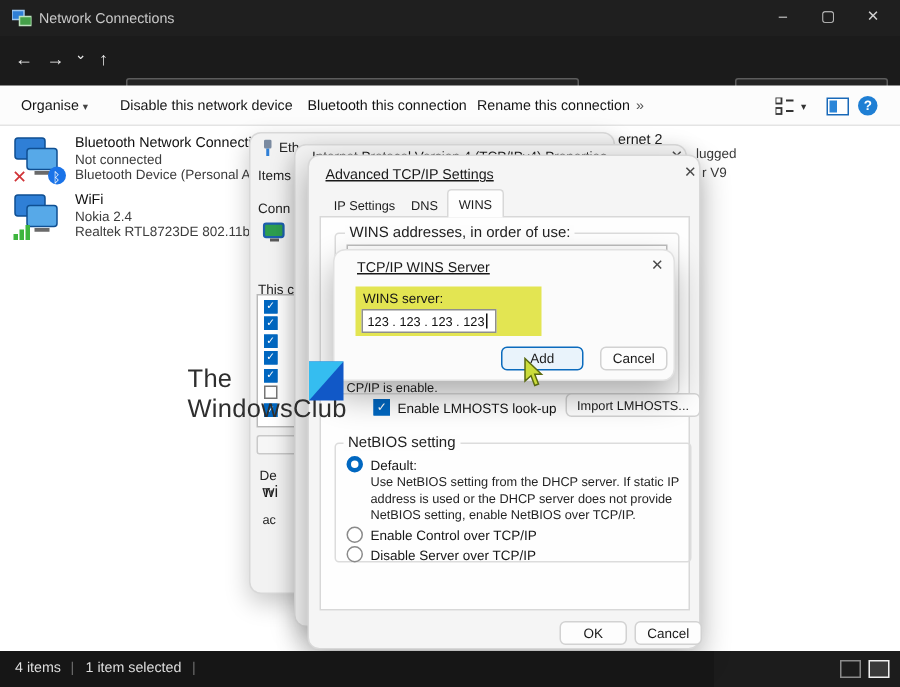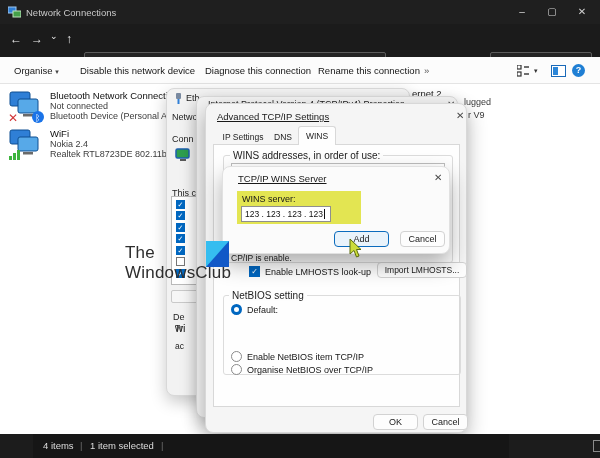--- a/index.html
+++ b/index.html
@@ -66,21 +66,21 @@
   #wins-input { left:18px; top:39px; width:90px; height:16px; background:#fff; border:1px solid #8f8f8f; font-size:8.5px; color:#111; line-height:15px; padding-left:3px; white-space:nowrap; }
   #add-btn { background:#e9f3fb; border:1.5px solid #0b6bbd; }
 
   
   #watermark { z-index:50; }
   .wm-text { font-size:17px; color:#2e2e2e; letter-spacing:.2px; white-space:nowrap; }
   #wm-logo { left:206px; top:241px; width:23px; height:26px; background:#1158c7; }
   #wm-logo::before { content:""; position:absolute; left:0; top:0; border-style:solid; border-width:26px 23px 0 0; border-color:#35bdf0 transparent transparent transparent; }
 
   
-  #statusbar { left:0; top:434px; width:476px; height:24px; background:#161616; z-index:30;margin-left:33px; }
+  #statusbar { left:0; top:434px; width:476px; height:24px; background:#161616; z-index:30; }
   #statusbar span { color:#dedede; font-size:9.5px; }
   .sb-icon { width:14px; height:12px; border:1px solid #8a8a8a; }
   .sb-icon.active { border:1px solid #f0f0f0; background:#3a3a3a; }
 
   svg { display:block; }
 </style>
 </head>
 <body>
 
 <div class="abs" id="titlebar">
@@ -120,21 +120,21 @@
     </svg>
   </div>
 </div>
 
 <div class="abs" id="toolbar">
   <div class="abs titem" style="left:14px">
     <span>Organise</span>
     <span style="font-size:7px;color:#444">▾</span>
   </div>
   <div class="abs titem" style="left:80px">Disable this network device</div>
-  <div class="abs titem" style="left:205px">Diagnose this connection</div>
+  <div class="abs titem" style="left:205px">Bluetooth this connection</div>
   <div class="abs titem" style="left:318px">Rename this connection</div>
   <div class="abs titem" style="left:424px;color:#555">»</div>
 
   <svg class="abs" style="left:517px;top:8px" width="13" height="12" viewBox="0 0 13 12">
     <rect x="0" y="0" width="4" height="4" fill="none" stroke="#333" stroke-width="1.2"></rect>
     <rect x="0" y="7" width="4" height="4" fill="none" stroke="#333" stroke-width="1.2"></rect>
     <line x1="7" y1="2" x2="12" y2="2" stroke="#333" stroke-width="1.4"></line>
     <line x1="7" y1="9" x2="12" y2="9" stroke="#333" stroke-width="1.4"></line>
   </svg>
   <div class="abs" style="left:534px;top:10px;font-size:7px;color:#333">▾</div>
@@ -176,21 +176,21 @@
   <div class="abs frag" style="left:464px;top:13px">lugged</div>
   <div class="abs frag" style="left:468px;top:26px">r V9</div>
 </div>
 
 <div class="abs dialog" id="eth-dialog">
   <svg class="abs" style="left:7px;top:4px" width="9" height="11" viewBox="0 0 9 11">
     <rect x="2" y="0" width="5" height="6" rx="1" fill="#7a8aa0"></rect>
       <rect x="3.5" y="6" width="2" height="5" fill="#2f7fd6"></rect>
   </svg>
   <div class="abs eth-frag" style="left:19px;top:4px">Eth</div>
-  <div class="abs eth-frag" style="left:5px;top:23px">Netwo</div>
+  <div class="abs eth-frag" style="left:5px;top:23px">Items</div>
   <div class="abs eth-frag" style="left:5px;top:45px">Conn</div>
   <svg class="abs" style="left:8px;top:59px" width="17" height="15" viewBox="0 0 17 15">
     <rect x="1" y="1" width="13" height="9" rx="1.5" fill="#2e9e4f" stroke="#1d5fae" stroke-width="1.5"></rect>
     <rect x="5" y="11" width="6" height="2" fill="#5a5a5a"></rect>
   </svg>
   <div class="abs eth-frag" style="left:5px;top:99px">This c</div>
   <div class="abs" id="eth-cb-list">
       <div class="cb on">✓</div>
       <div class="cb on">✓</div>
       <div class="cb on">✓</div>
@@ -230,26 +230,27 @@
 
     <div class="abs cb on" style="left:35px;top:121px;width:11px;height:11px;margin:0;font-size:8px;line-height:10px">✓</div>
     <div class="abs dlgtext" style="left:51px;top:122px">Enable LMHOSTS look-up</div>
     <div class="abs btn" style="left:163px;top:117px;width:90px;height:16px;line-height:15px;font-size:8.5px">Import LMHOSTS...</div>
 
     <div class="abs groupbox" style="left:9px;top:150px;width:238px;height:80px"></div>
     <div class="abs grouplabel" style="left:15px;top:145px">NetBIOS setting</div>
 
     <div class="abs radio sel" style="left:17px;top:159px"></div>
     <div class="abs dlgtext" style="left:33px;top:160px">Default:</div>
+    <div class="abs smalltext" style="left:33px;top:171px;width:208px;line-height:11px;white-space:normal">Use NetBIOS setting from the DHCP server. If static IP address is used or the DHCP server does not provide NetBIOS setting, enable NetBIOS over TCP/IP.</div>
 
     <div class="abs radio" style="left:17px;top:206px"></div>
-    <div class="abs dlgtext" style="left:33px;top:207px">Enable NetBIOS item TCP/IP</div>
+    <div class="abs dlgtext" style="left:33px;top:207px">Enable Control over TCP/IP</div>
 
     <div class="abs radio" style="left:17px;top:219px"></div>
-    <div class="abs dlgtext" style="left:33px;top:220px">Organise NetBIOS over TCP/IP</div>
+    <div class="abs dlgtext" style="left:33px;top:220px">Disable Server over TCP/IP</div>
   </div>
 
   <div class="abs btn" style="left:167px;top:310px;width:45px;height:16px;line-height:15px">OK</div>
   <div class="abs btn" style="left:217px;top:310px;width:45px;height:16px;line-height:15px">Cancel</div>
 </div>
 
 <div class="abs" id="wins-dialog">
   <div class="abs dlg-title" style="left:15px;top:6px">TCP/IP WINS Server</div>
   <div class="abs dlg-x" style="left:211px;top:5px">✕</div>
 

